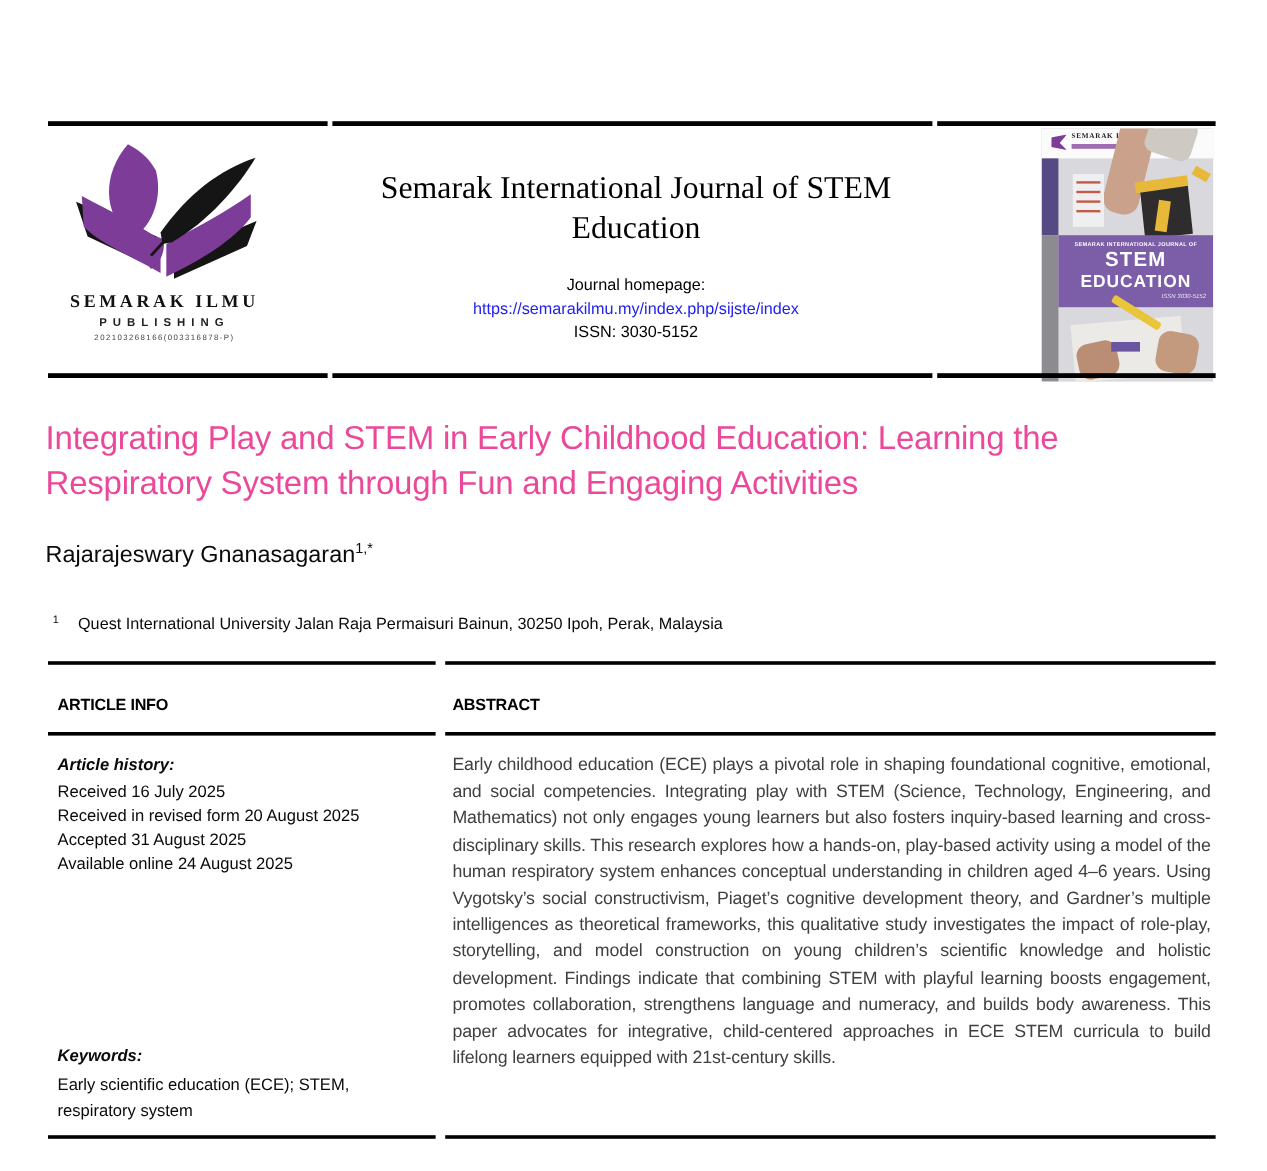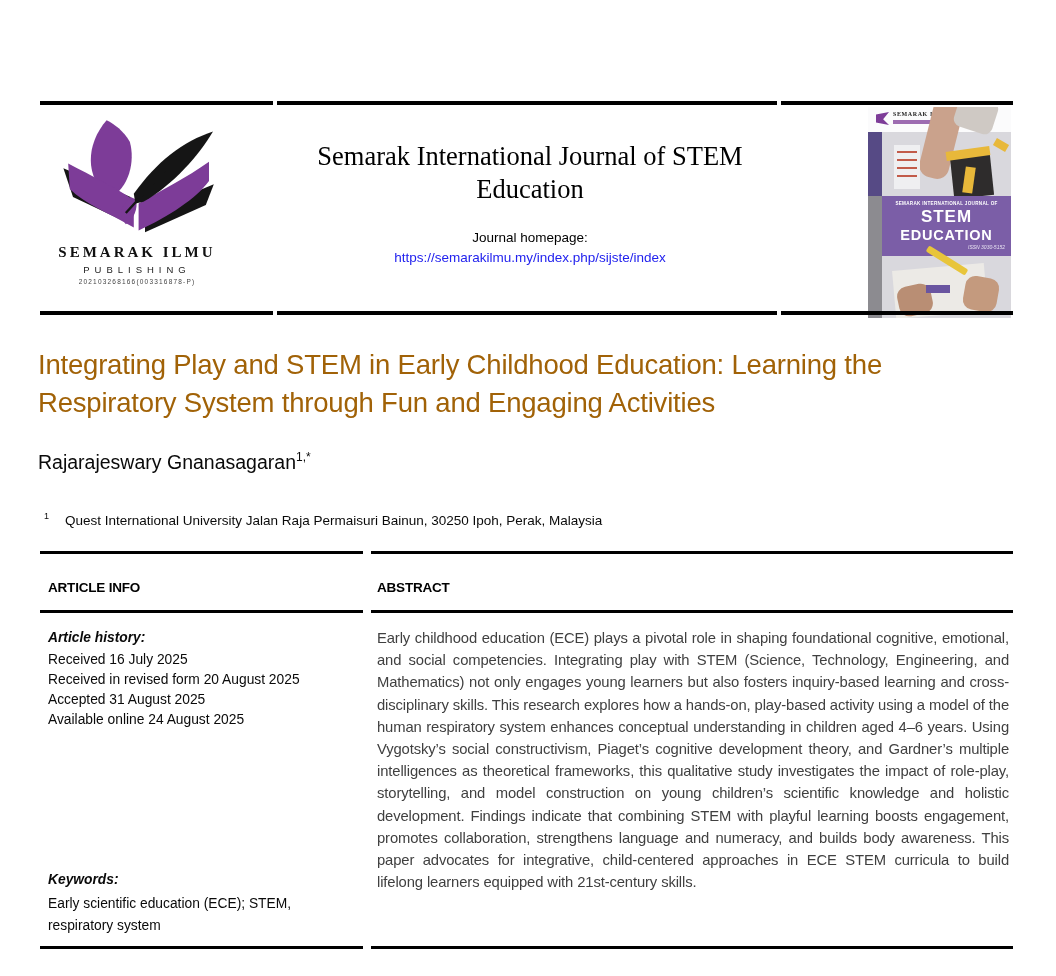--- a/index.html
+++ b/index.html
@@ -13,21 +13,21 @@
 
   
   .rule{position:absolute;background:#000;}
 
   
   .publisher-logo{position:absolute;left:52px;top:112px;width:170px;text-align:center;}
   .publisher-logo svg{display:block;margin:0 auto;}
   .pub-name{font-family:"Liberation Serif",serif;font-weight:bold;font-size:15px;
             letter-spacing:3px;color:#111;margin-top:2px;white-space:nowrap;}
   .pub-sub{font-family:"Liberation Sans",sans-serif;font-size:9.5px;letter-spacing:5px;
-           color:#222;margin-top:3px;white-space:nowrap;}
+           color:#222;margin-top:3px;white-space:nowrap;font-weight:bold;}
   .pub-reg{font-size:6.5px;letter-spacing:1.2px;color:#444;margin-top:3px;white-space:nowrap;}
 
   .masthead-center{position:absolute;left:270px;top:140px;width:520px;text-align:center;}
   .journal-title{font-family:"Liberation Serif",serif;font-size:26.5px;line-height:33px;color:#000;}
   .homepage-label{font-size:13.5px;margin-top:24px;color:#000;}
   .homepage-link{font-size:13.5px;margin-top:5px;color:#2222ee;text-decoration:none;display:block;}
   .issn-line{font-size:13.5px;margin-top:4px;color:#000;}
 
   
   .cover{position:absolute;left:868px;top:107px;width:143px;height:211px;
@@ -57,21 +57,21 @@
   .cov-issn{right:6px;top:48px;font-size:5px;font-style:italic;color:#e8e2f2;}
   .cov-paper{left:26px;top:160px;width:92px;height:48px;background:#eceae6;transform:rotate(-5deg);}
   .cov-hand1{left:30px;top:178px;width:34px;height:30px;background:#b98e74;border-radius:10px;transform:rotate(-12deg);}
   .cov-hand2{left:96px;top:170px;width:34px;height:34px;background:#c49a7e;border-radius:10px;transform:rotate(10deg);}
   .cov-pencil{left:56px;top:150px;width:46px;height:7px;background:#e8c53a;transform:rotate(32deg);border-radius:2px;}
   .cov-purple-chip{left:58px;top:178px;width:24px;height:8px;background:#6a55a0;}
   .cov-pliers{left:122px;top:96px;width:6px;height:30px;background:#b2473c;transform:rotate(18deg);}
 
   
   .article-title{position:absolute;left:38px;top:346px;width:920px;
-        font-size:27.5px;line-height:38px;letter-spacing:-0.2px;color:#a16207;}
+        font-size:27.5px;line-height:38px;letter-spacing:-0.2px;color:#ec4899;}
   .author-line{position:absolute;left:38px;top:450px;font-size:19.5px;color:#0a0a0a;}
   .author-line sup{font-size:12px;}
   .affiliation-line{position:absolute;left:44px;top:511px;font-size:13.5px;color:#0a0a0a;}
   .affiliation-line sup{font-size:9px;margin-right:16px;}
 
   
   .col-header{position:absolute;top:580px;font-size:13.5px;font-weight:bold;
         letter-spacing:-0.2px;color:#000;}
   .history{position:absolute;left:48px;top:628px;width:305px;font-size:13.8px;
         line-height:20px;color:#0a0a0a;}
@@ -104,20 +104,21 @@
     </svg>
     <div class="pub-name">SEMARAK ILMU</div>
     <div class="pub-sub">PUBLISHING</div>
     <div class="pub-reg">202103268166(003316878-P)</div>
   </div>
 
   <div class="masthead-center">
     <div class="journal-title">Semarak International Journal of STEM Education</div>
     <div class="homepage-label">Journal homepage:</div>
     <a href="#" class="homepage-link">https://semarakilmu.my/index.php/sijste/index</a>
+    <div class="issn-line">ISSN: 3030-5152</div>
   </div>
 
   <div class="cover">
     <div class="cov-topband"></div>
     <div class="cov-minilogo-glyph"></div>
     <div class="cov-minilogo-text">SEMARAK ILMU</div>
     <div class="cov-minilogo-bar"></div>
     <div class="cov-stripe-purple"></div>
     <div class="cov-stripe-gray"></div>
     <div class="cov-arm"></div>

